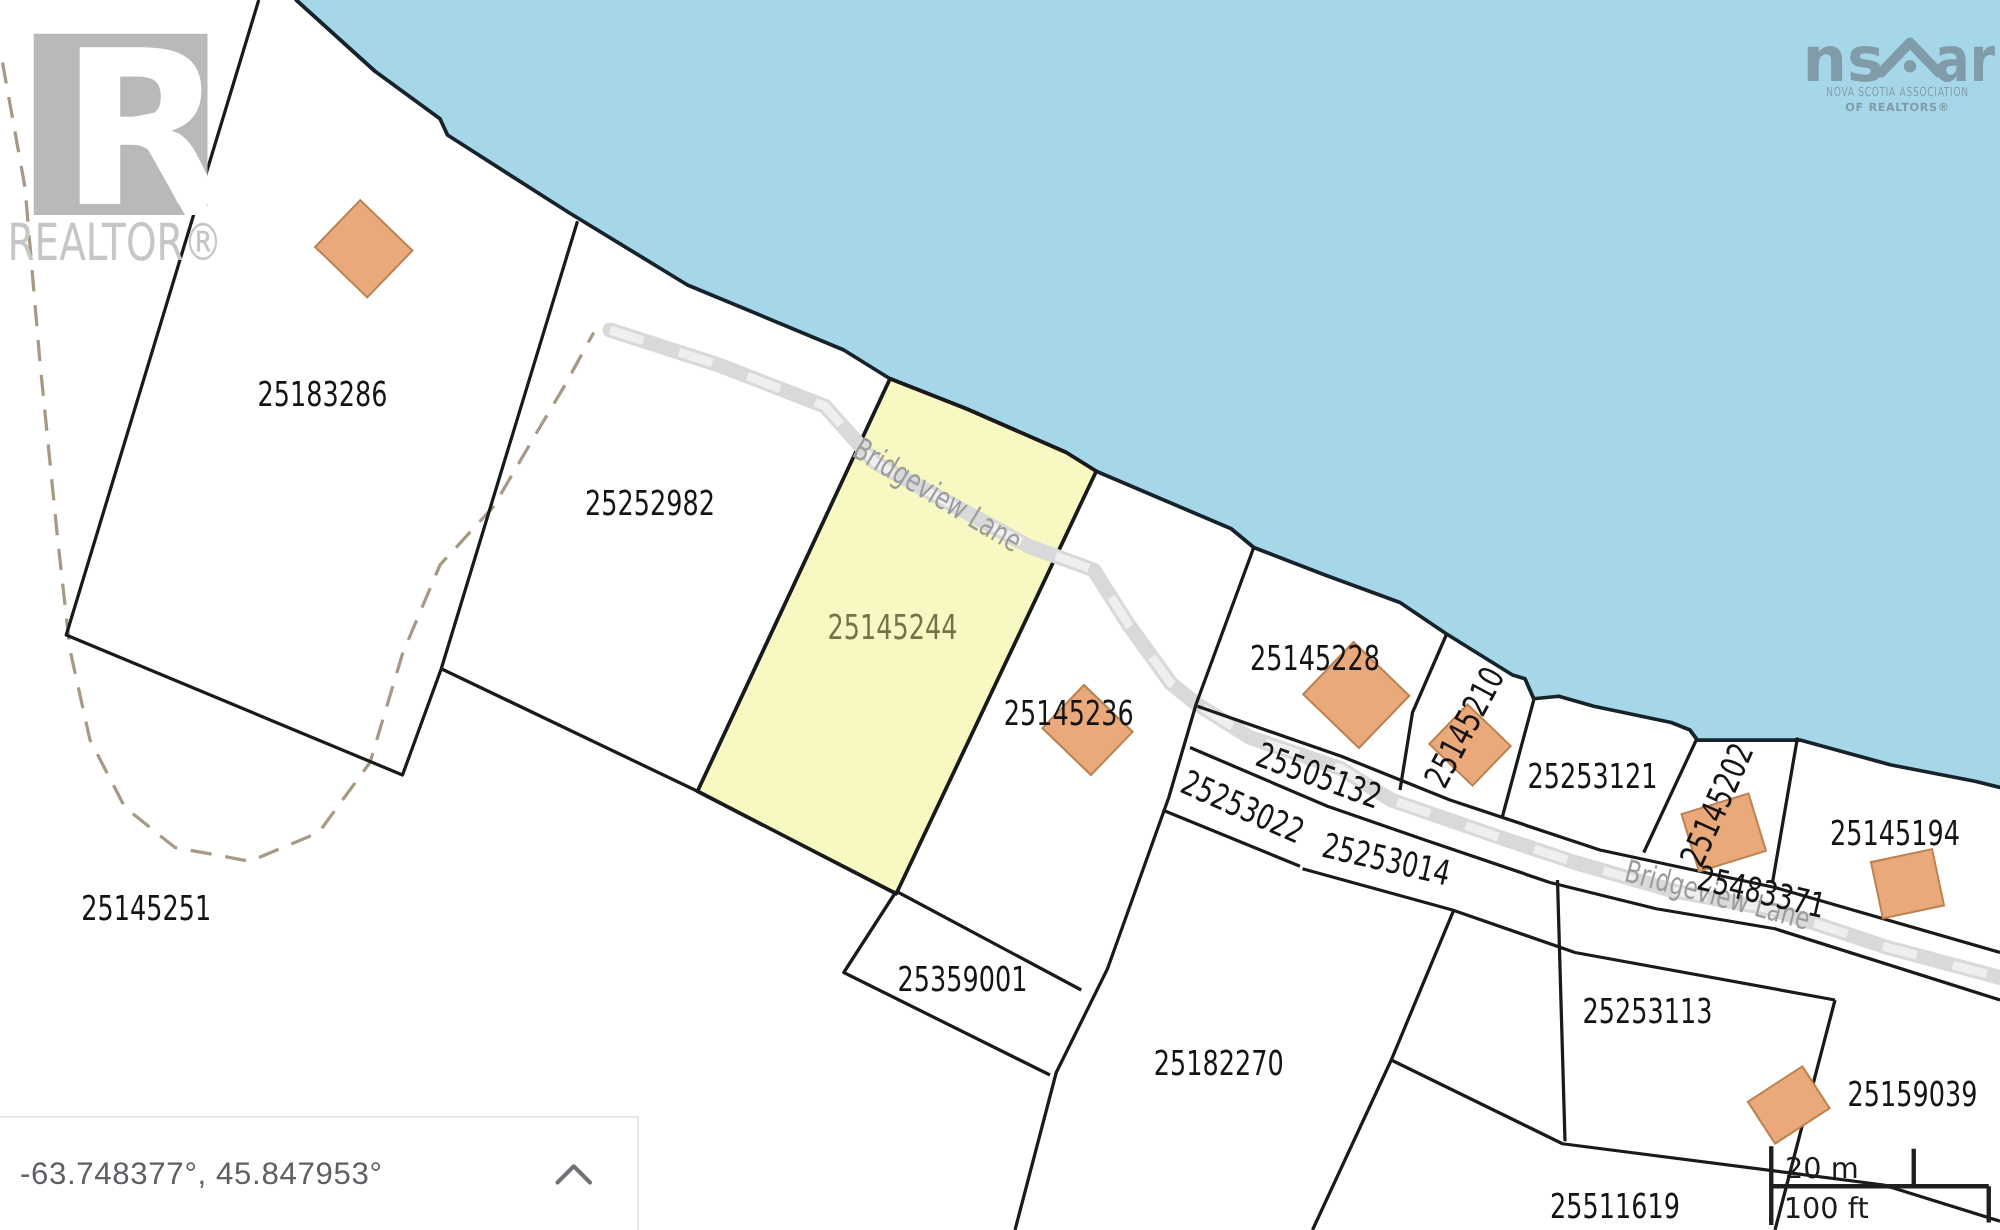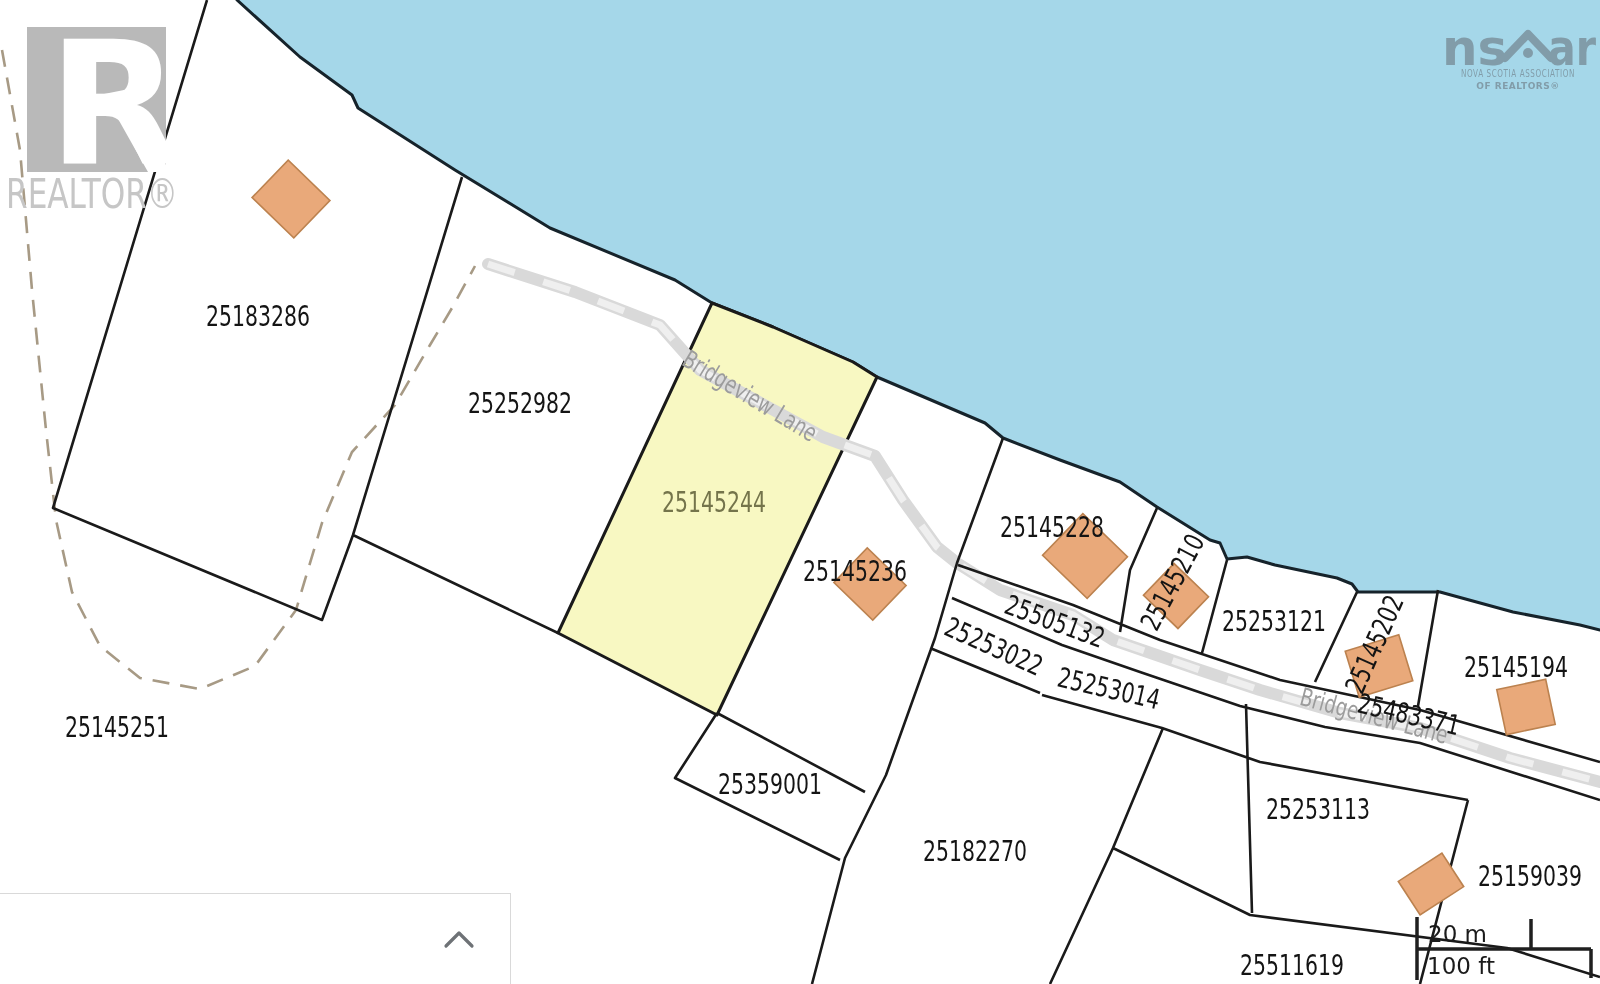--- a/index.html
+++ b/index.html
@@ -112,20 +112,21 @@
   </g>
 
   <g>
     <path d="M1417,917 L1417,980 M1417,949 L1591,949 M1531,919 L1531,949 M1591,949 L1591,978" fill="none" stroke="#1f1f1f" stroke-width="3.5"></path>
     <text x="1428" y="942" font-size="23" fill="#1b1b1b">20 m</text>
     <text x="1427" y="974" font-size="23" fill="#1b1b1b">100 ft</text>
   </g>
 </svg>
 
 <div class="coord-card">
+  <span class="coord-text">-63.748377°, 45.847953°</span>
   <button class="chev-btn">
     <svg width="34" height="22" viewBox="0 0 34 22">
       <polyline points="4,17 17,4 30,17" fill="none" stroke="#6e7276" stroke-width="3.2" stroke-linecap="round" stroke-linejoin="round"></polyline>
     </svg>
   </button>
 </div>
 
 </div>
 
 </body></html>

